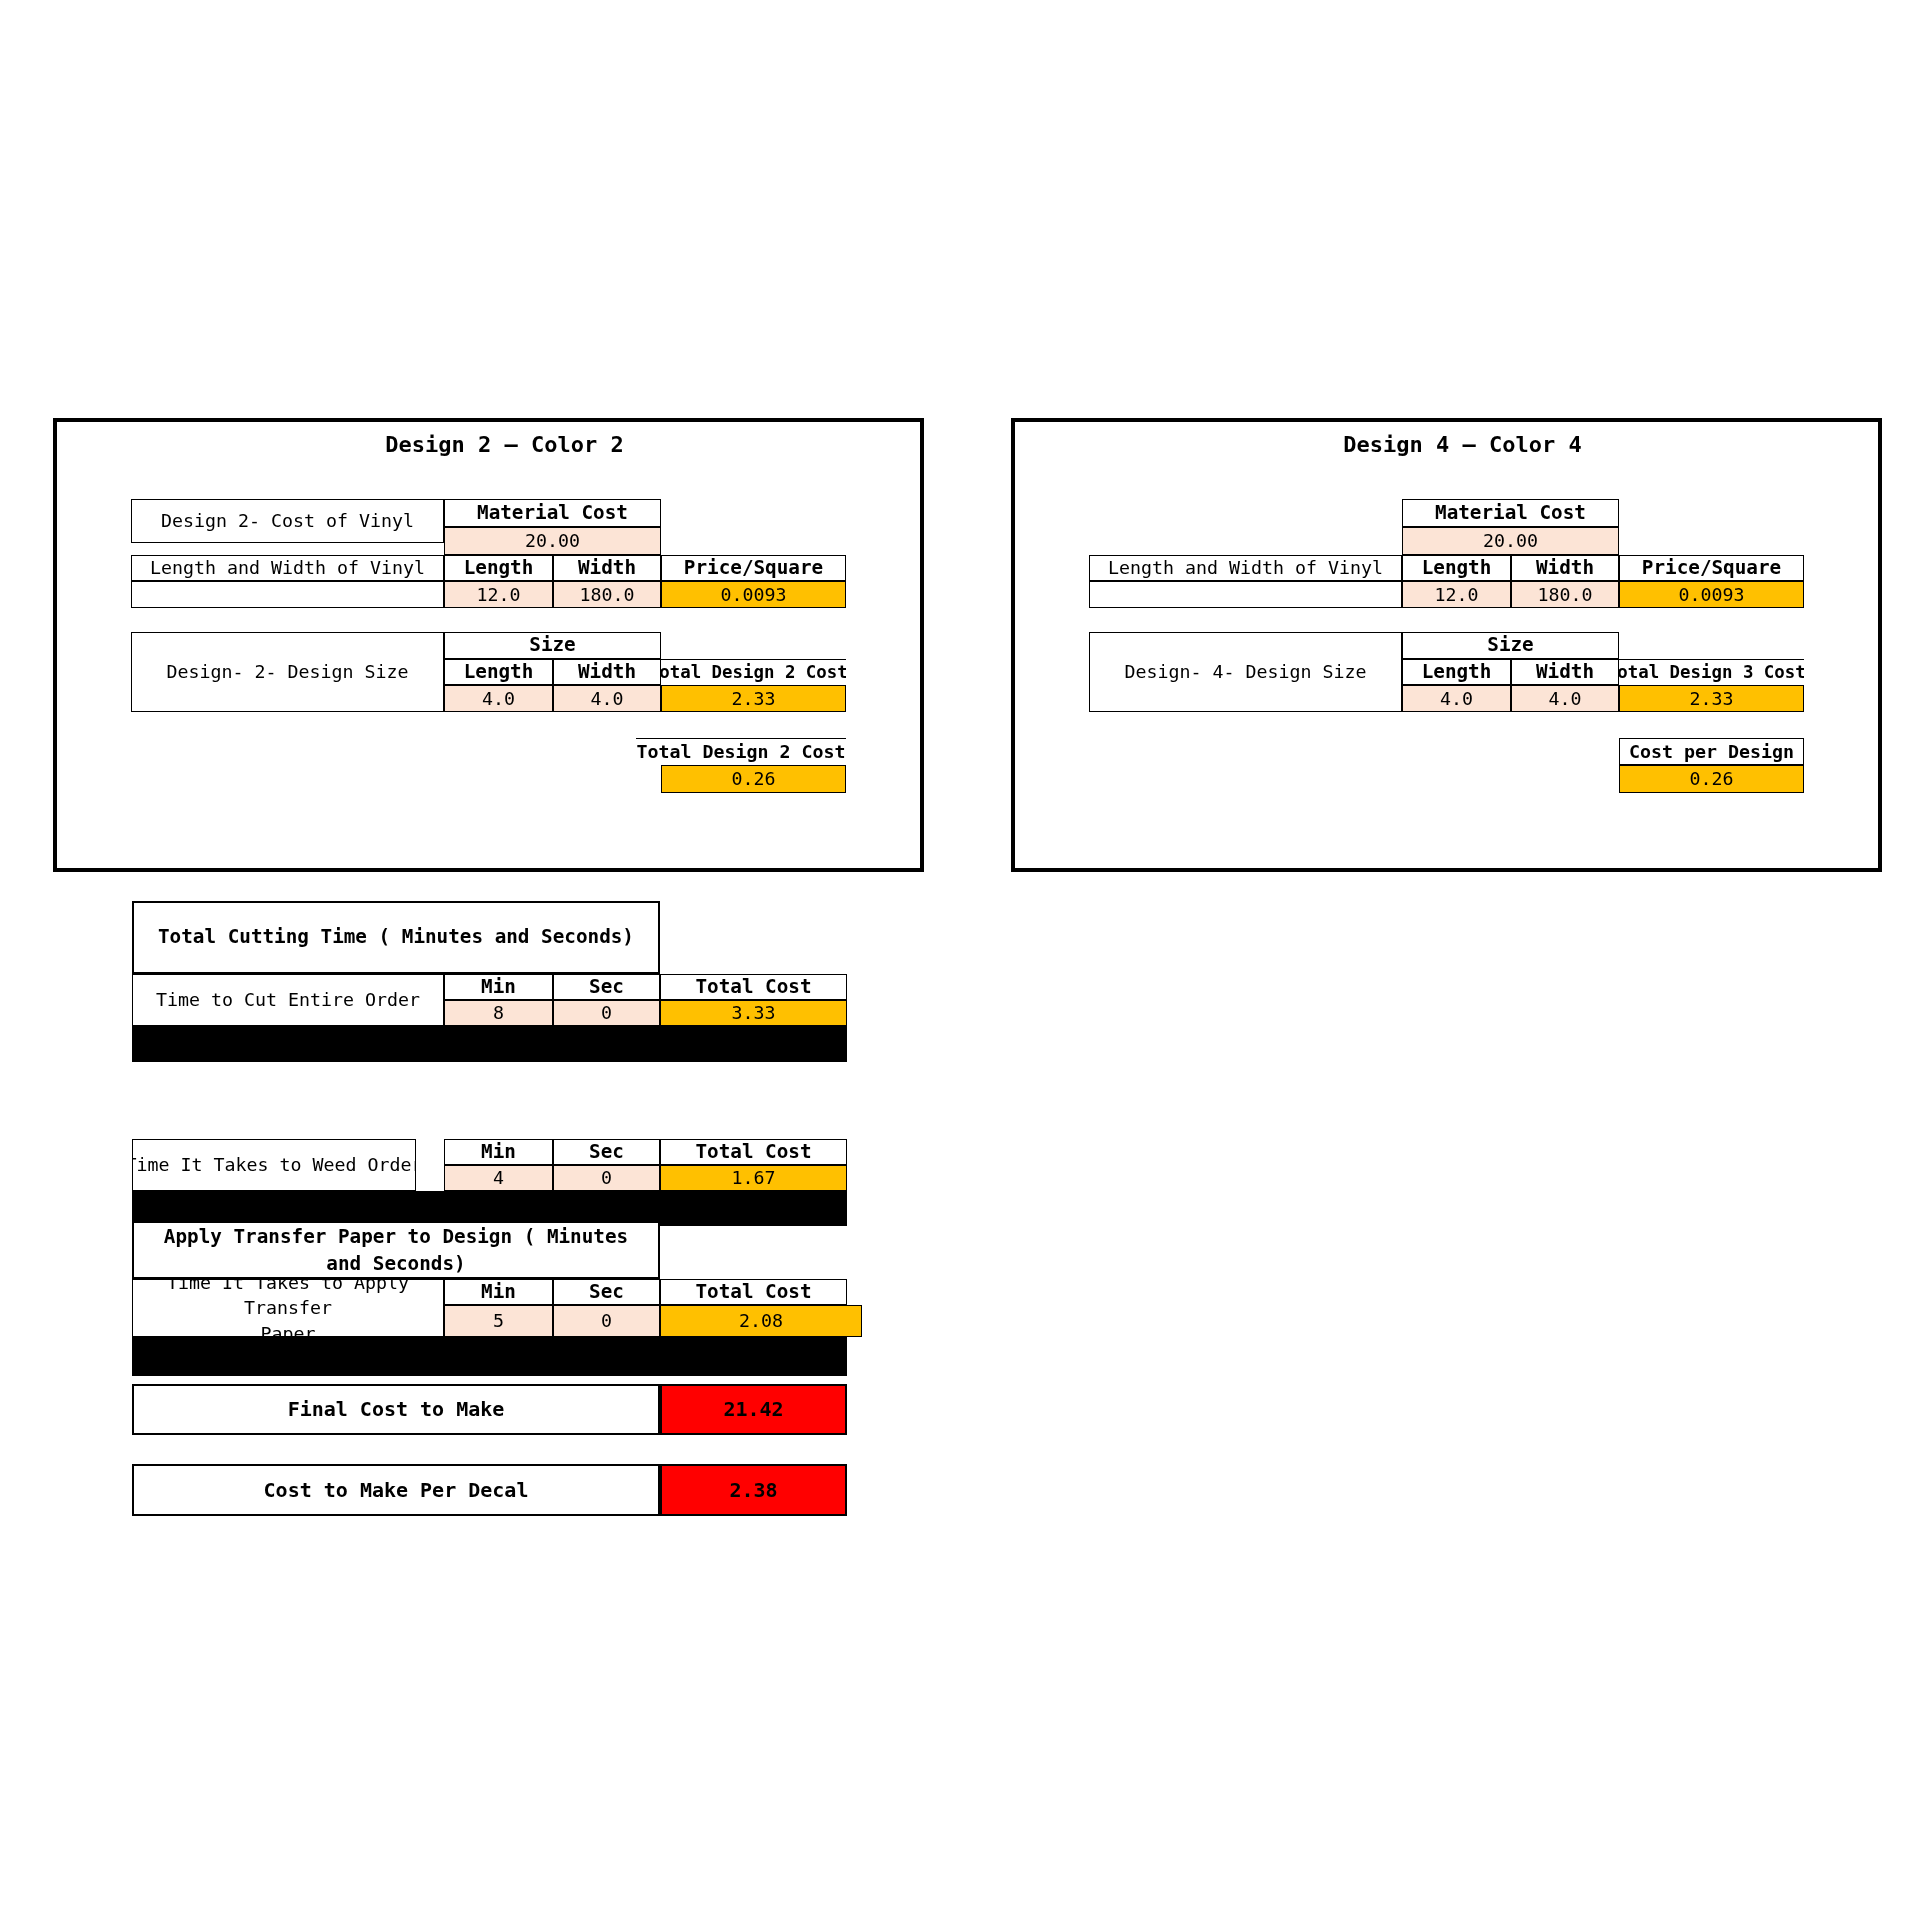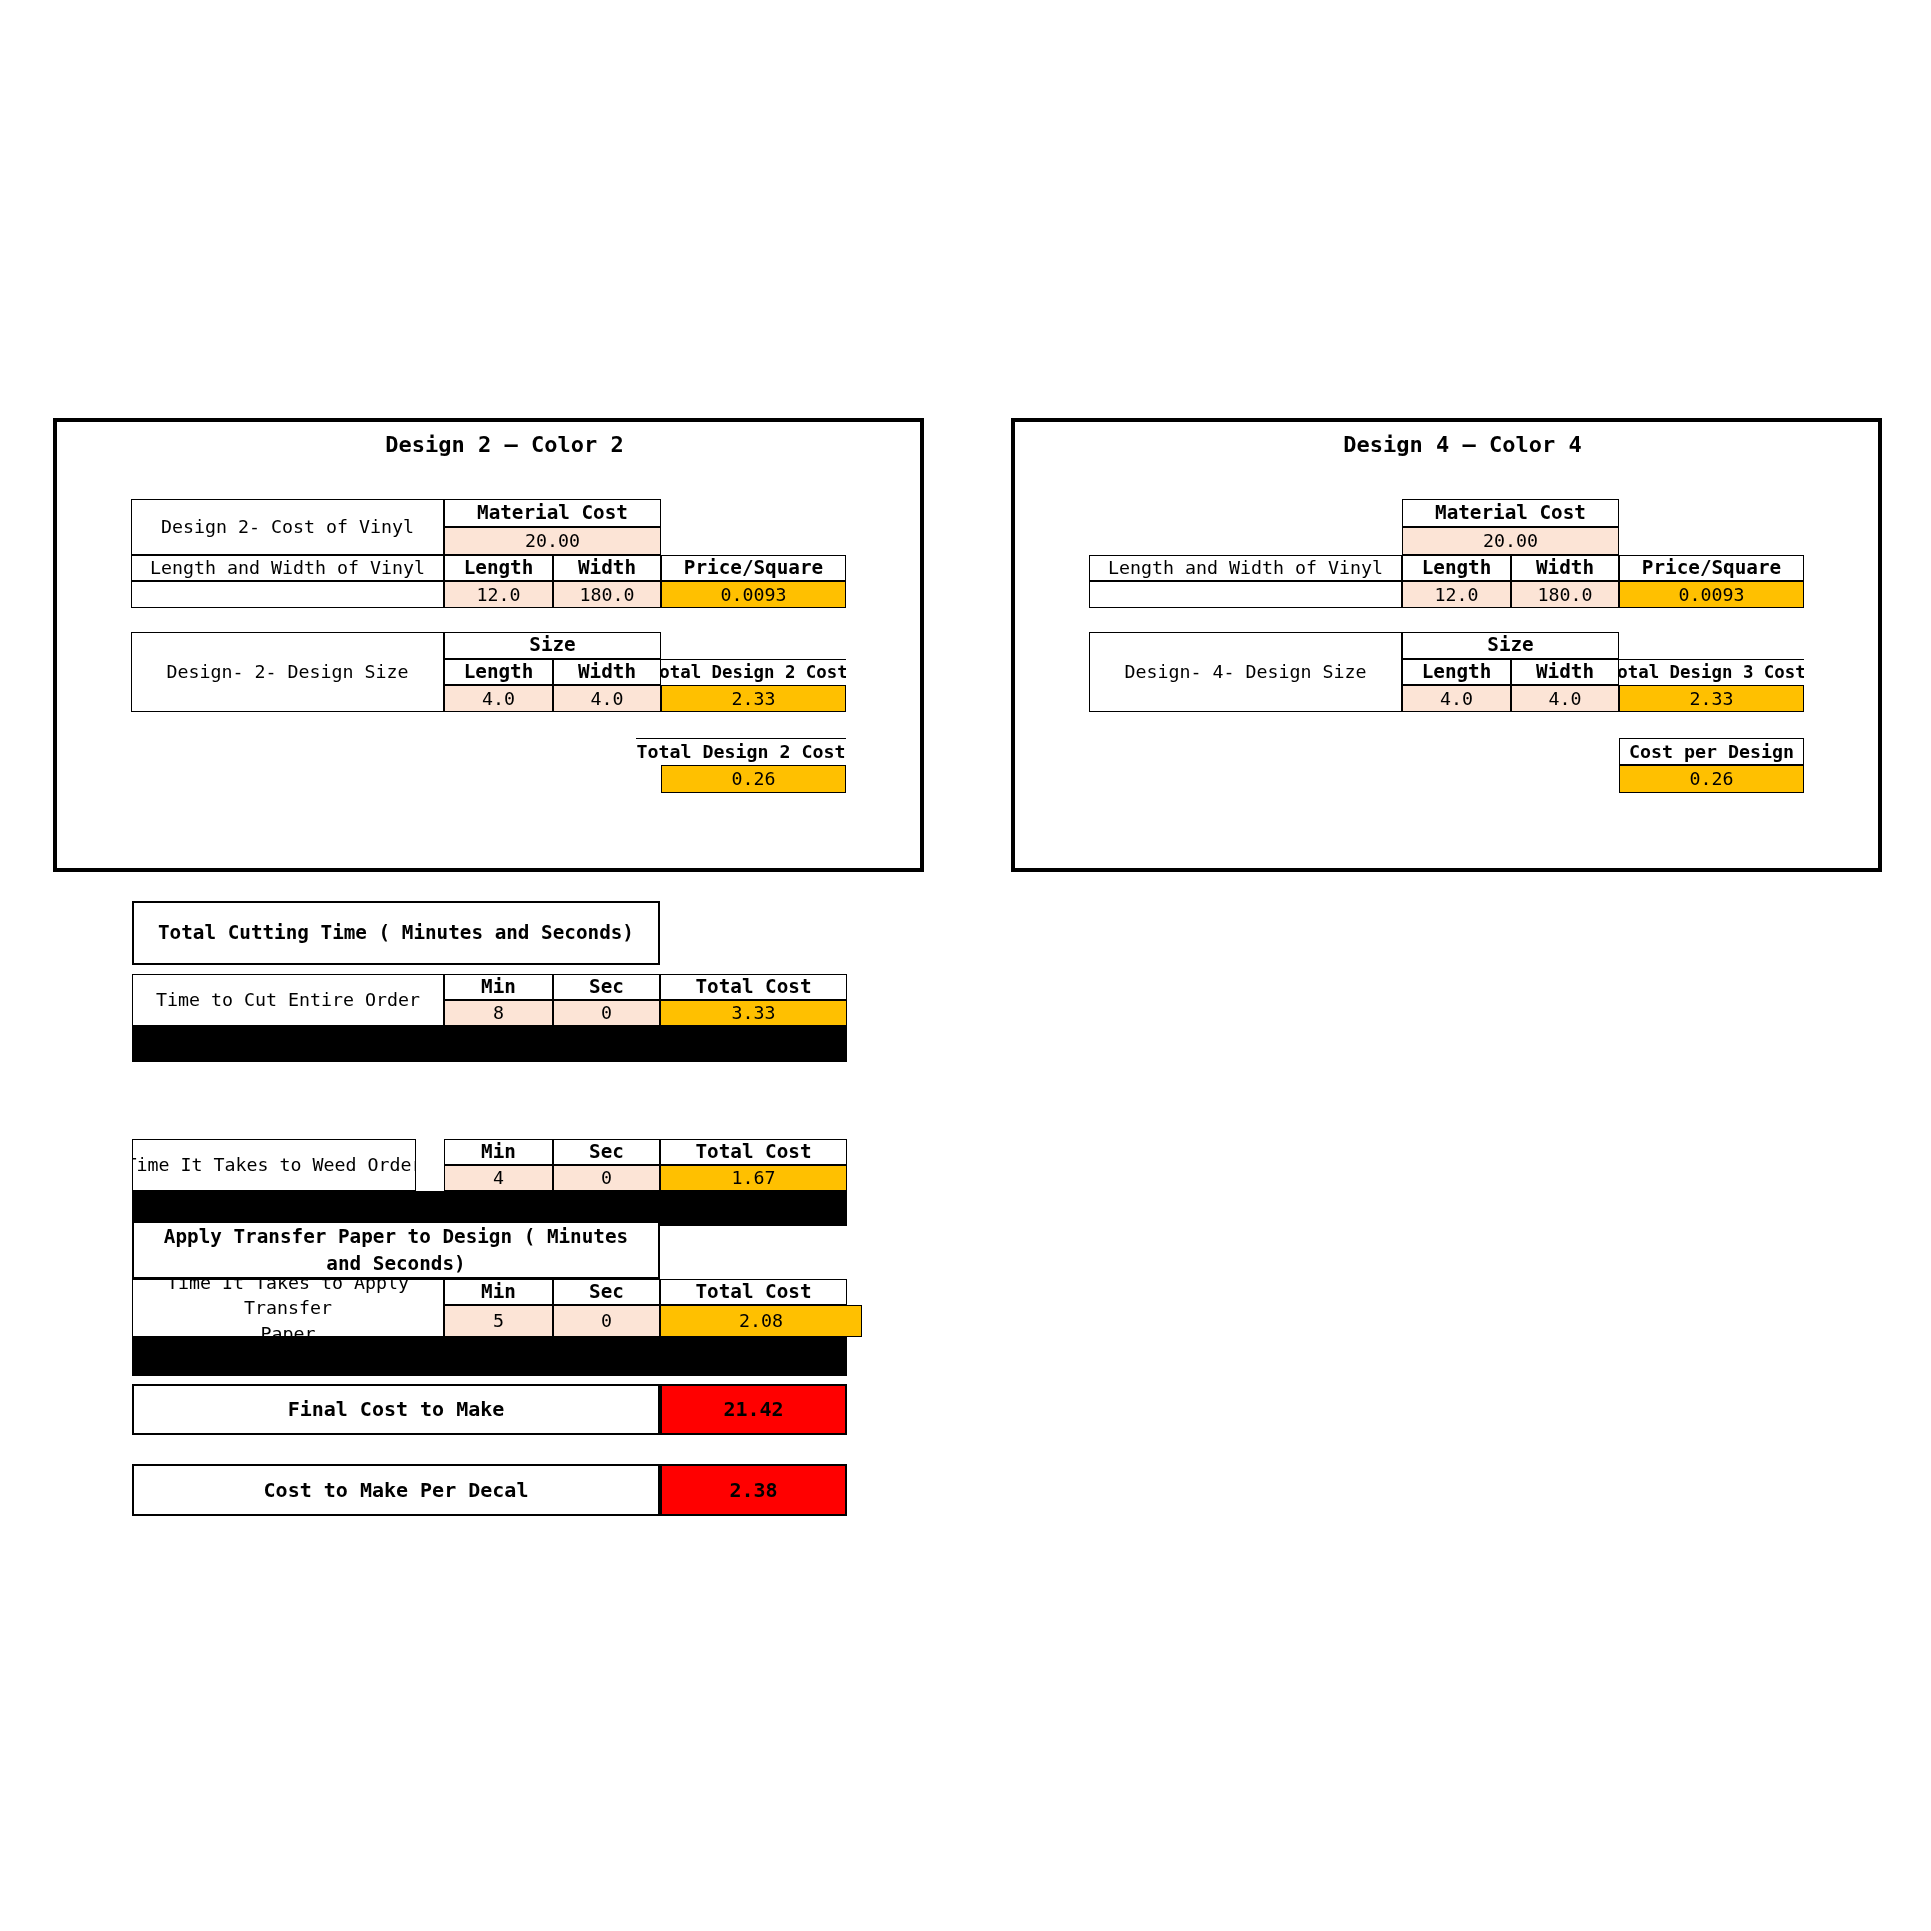--- a/index.html
+++ b/index.html
@@ -22,21 +22,21 @@
   .prewrap{white-space:pre-line;text-align:center;line-height:1.4;}
 </style>
 </head>
 <body>
 
 <div id="page">
 
   <div class="panel" style="left:53px;top:418px">
     <div class="title">Design 2 – Color 2</div>
 
-    <div class="cell" style="left:74px;top:77px;width:313px;height:56px">Design 2- Cost of Vinyl</div>
+    <div class="cell" style="left:74px;top:77px;width:313px;height:44px">Design 2- Cost of Vinyl</div>
     <div class="cell bold" style="left:387px;top:77px;width:217px;height:28px">Material Cost</div>
     <div class="cell peach" style="left:387px;top:105px;width:217px;height:28px">20.00</div>
     <div class="cell" style="left:74px;top:133px;width:313px;height:26px">Length and Width of Vinyl</div>
     <div class="cell bold" style="left:387px;top:133px;width:109px;height:26px">Length</div>
     <div class="cell bold" style="left:496px;top:133px;width:108px;height:26px">Width</div>
     <div class="cell bold" style="left:604px;top:133px;width:185px;height:26px">Price/Square</div>
     <div class="cell" style="left:74px;top:159px;width:313px;height:27px"></div>
     <div class="cell peach" style="left:387px;top:159px;width:109px;height:27px">12.0</div>
     <div class="cell peach" style="left:496px;top:159px;width:108px;height:27px">180.0</div>
     <div class="cell orange" style="left:604px;top:159px;width:185px;height:27px">0.0093</div>
@@ -74,21 +74,21 @@
     <div class="cell bold" style="left:496px;top:237px;width:108px;height:26px">Width</div>
     <div class="cell overline b18" style="left:604px;top:237px;width:185px;height:26px">otal Design 3 Cost</div>
     <div class="cell peach" style="left:387px;top:263px;width:109px;height:27px">4.0</div>
     <div class="cell peach" style="left:496px;top:263px;width:108px;height:27px">4.0</div>
     <div class="cell orange" style="left:604px;top:263px;width:185px;height:27px">2.33</div>
 
     <div class="cell b19" style="left:604px;top:316px;width:185px;height:27px">Cost per Design</div>
     <div class="cell orange" style="left:604px;top:343px;width:185px;height:28px">0.26</div>
   </div>
 
-  <div class="cell bold box3" style="left:132px;top:901px;width:528px;height:64px">Total Cutting Time ( Minutes and Seconds)</div>
+  <div class="cell bold box3" style="left:132px;top:901px;width:528px;height:73px">Total Cutting Time ( Minutes and Seconds)</div>
   <div class="cell" style="left:132px;top:974px;width:312px;height:52px">Time to Cut Entire Order</div>
   <div class="cell bold" style="left:444px;top:974px;width:109px;height:26px">Min</div>
   <div class="cell bold" style="left:553px;top:974px;width:107px;height:26px">Sec</div>
   <div class="cell bold" style="left:660px;top:974px;width:187px;height:26px">Total Cost</div>
   <div class="cell peach" style="left:444px;top:1000px;width:109px;height:26px">8</div>
   <div class="cell peach" style="left:553px;top:1000px;width:107px;height:26px">0</div>
   <div class="cell orange" style="left:660px;top:1000px;width:187px;height:26px">3.33</div>
   <div class="bar" style="left:132px;top:1026px;width:715px;height:36px"></div>
 
   <div class="cell" style="left:132px;top:1139px;width:284px;height:52px">Time It Takes to Weed Order</div>

